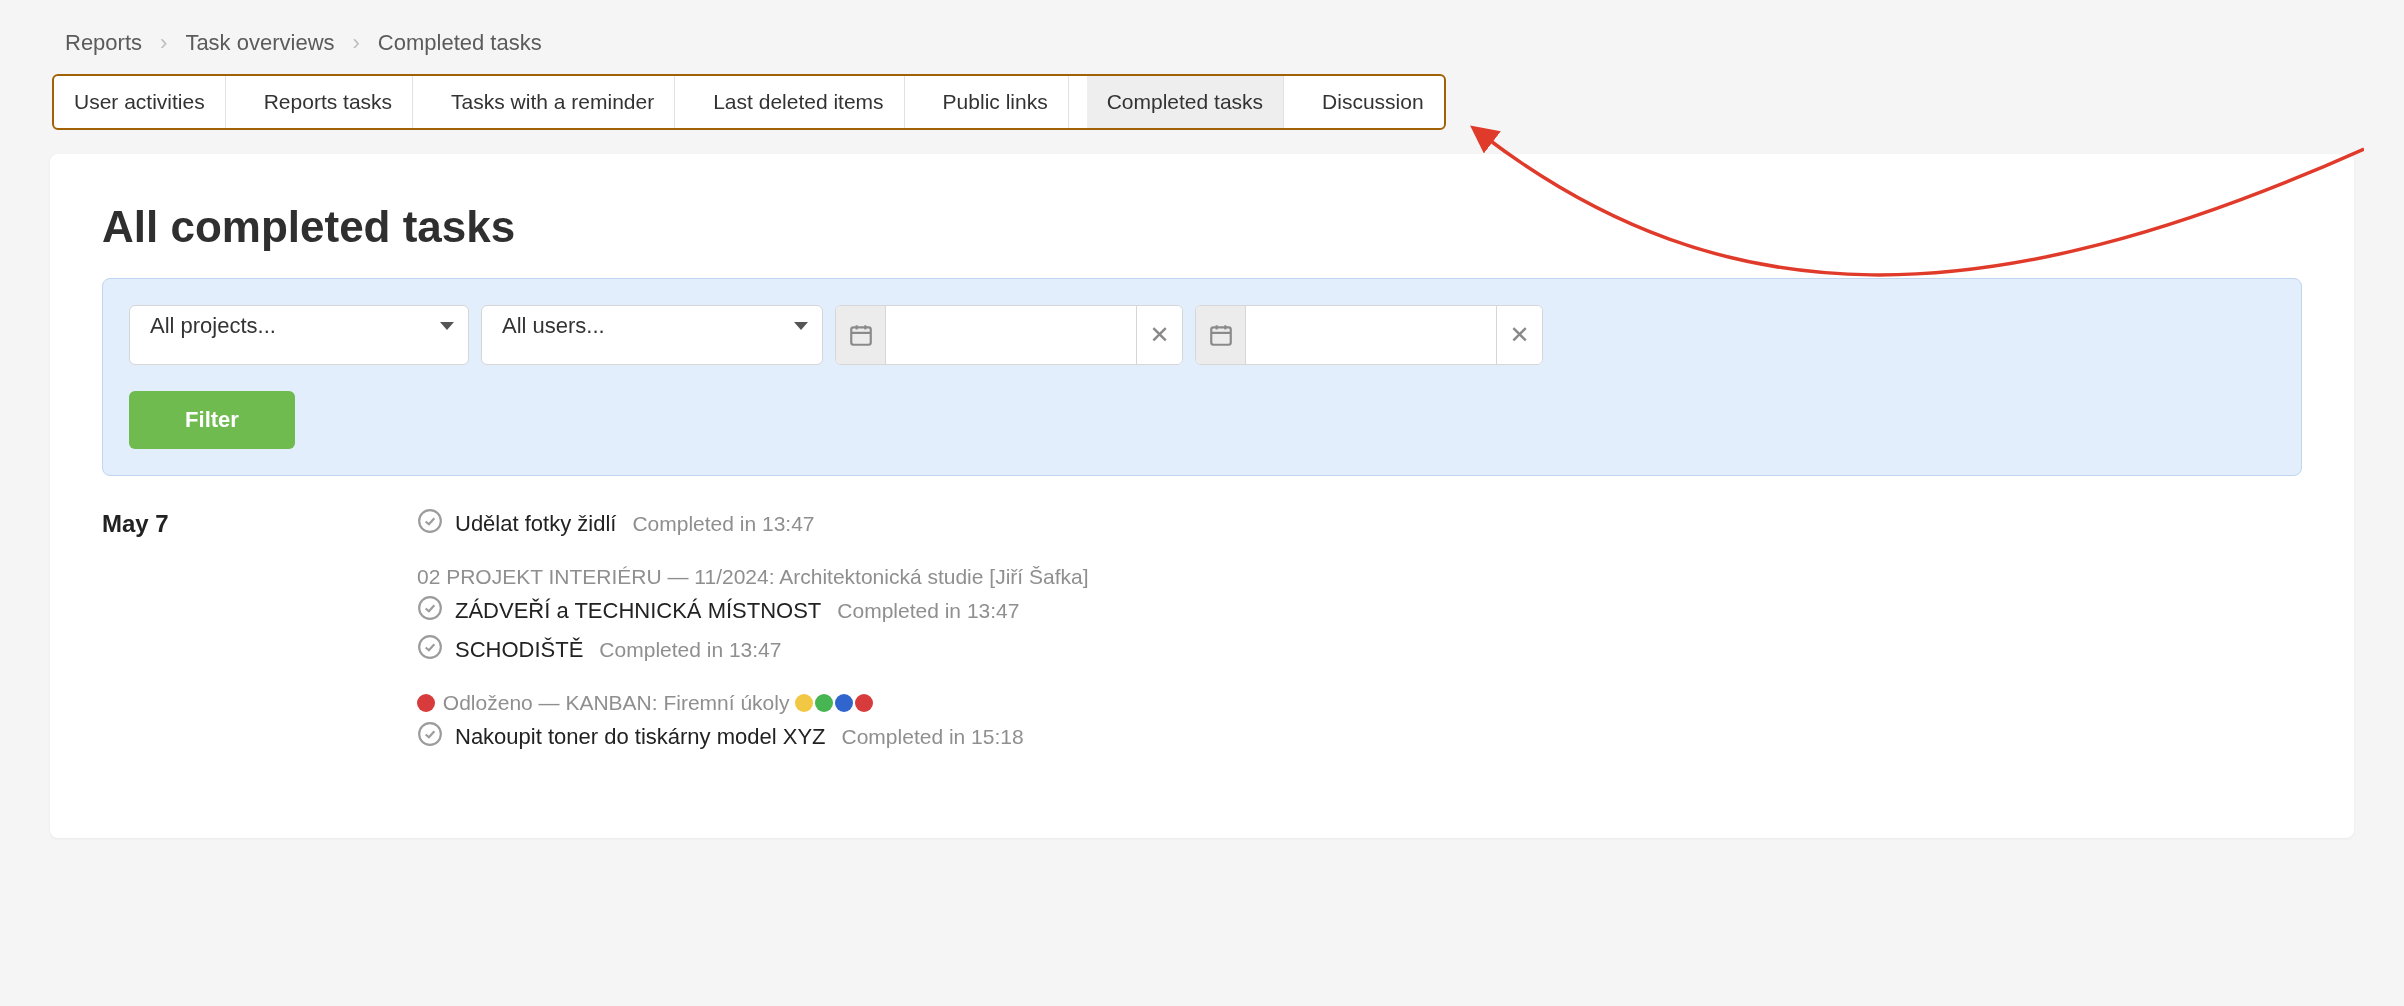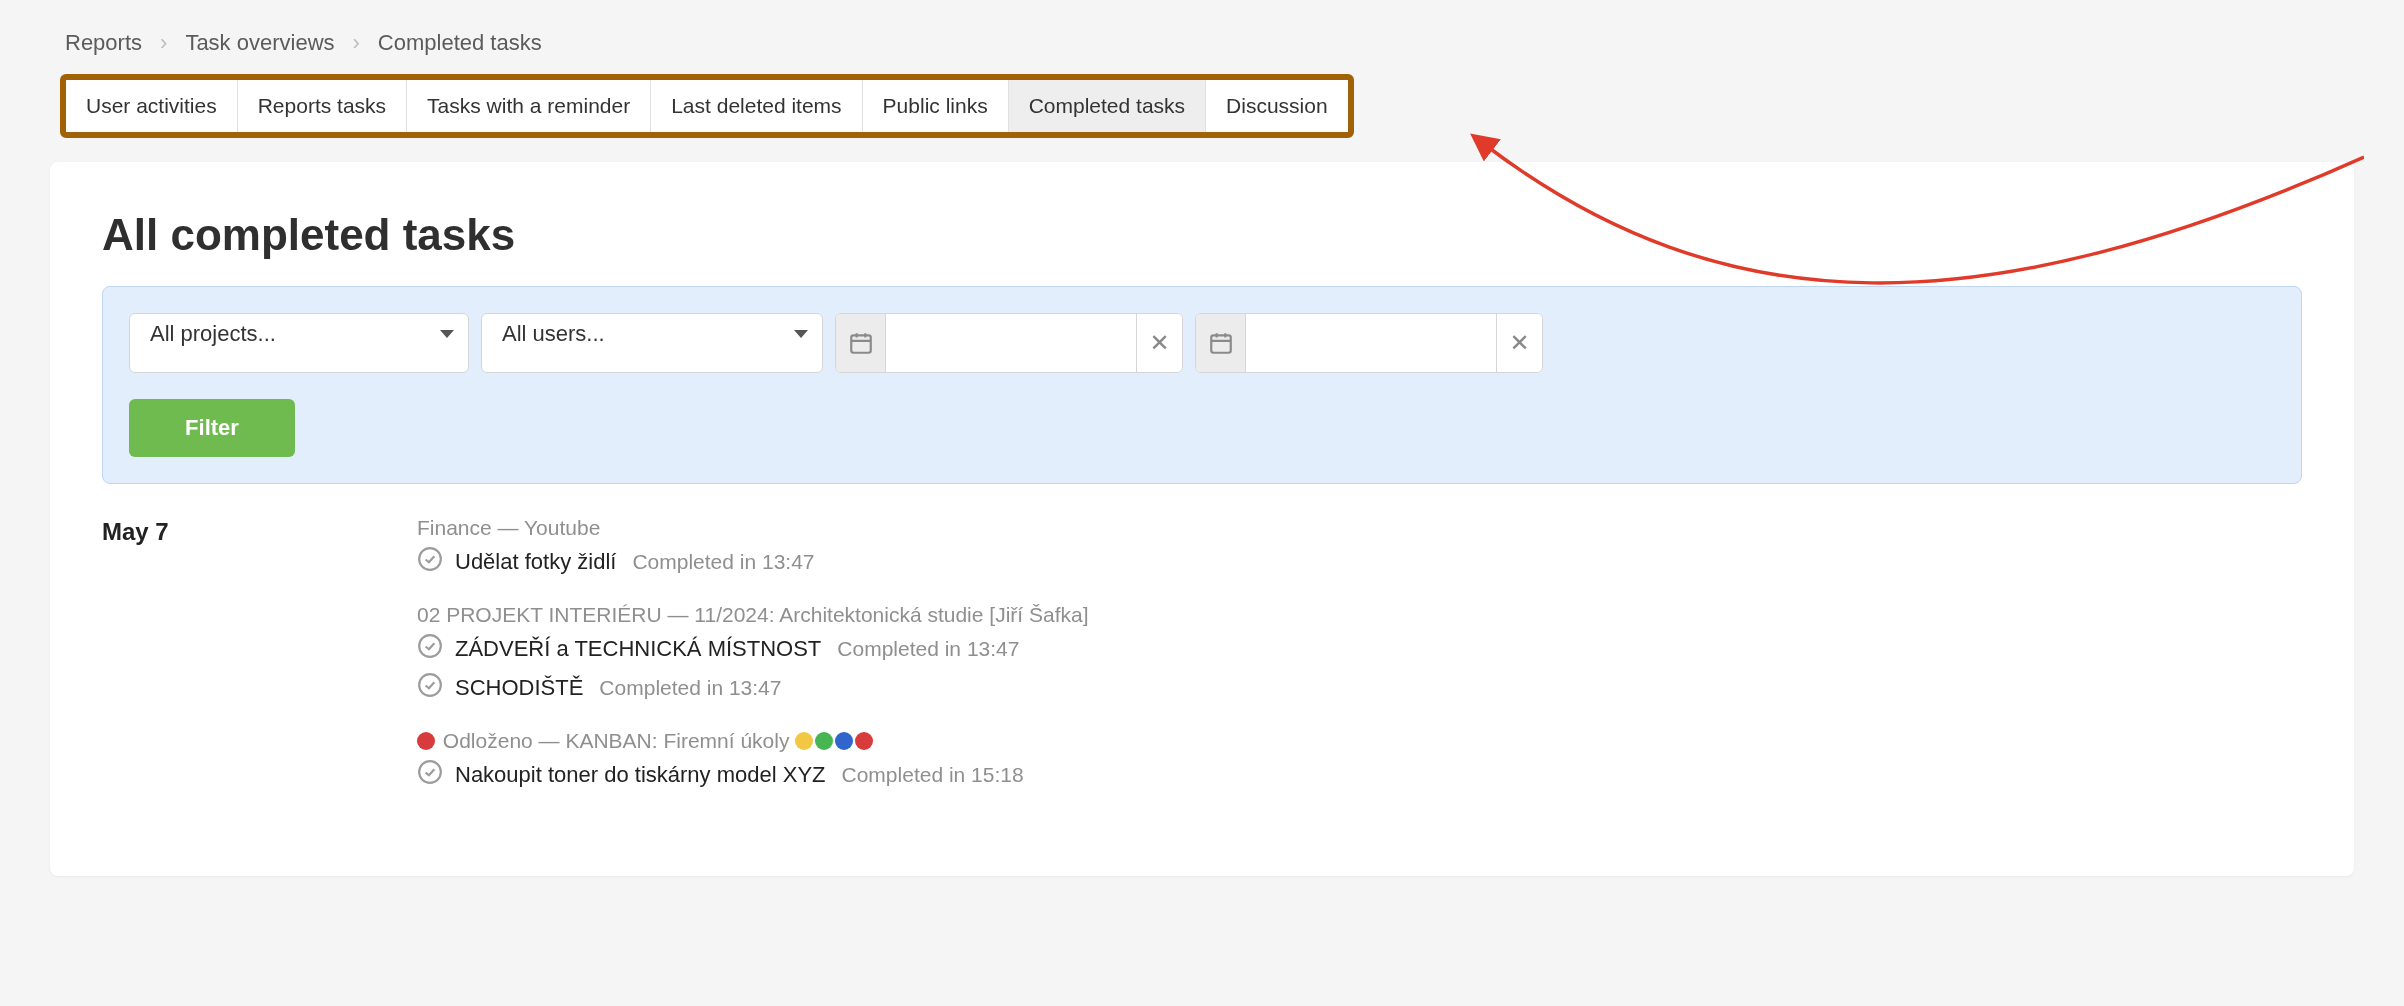--- a/index.html
+++ b/index.html
@@ -17,25 +17,26 @@
     align-items: center;
     gap: 18px;
     font-size: 22px;
     color: #5b5b5b;
     margin: 10px 0 18px 15px;
   }
   .breadcrumbs .crumb { cursor: pointer; }
   .breadcrumbs .sep { color: #bdbdbd; }
   .tabbar {
     display: inline-flex;
-    border: 6px solid #a16207;
+    border: 2px solid #a16207;
     border-radius: 6px;
     overflow: hidden;
     background: #fff;
-    margin-left: 10px;
+    margin-left: 2px;
+    gap: 18px;
   }
   .tabbar .tab {
     padding: 14px 20px;
     font-size: 21px;
     color: #333;
     border-right: 1px solid #e1e1e1;
     cursor: pointer;
     white-space: nowrap;
   }
   .tabbar .tab:last-child { border-right: none; }
@@ -218,21 +219,20 @@
         </div>
       </div>
       <button class="filterbtn">Filter</button>
     </div>
 
     <div class="results">
       <div class="datecol">May 7</div>
       <div class="entries">
 
         <div class="group">
-          <div class="ctx">Finance — Youtube</div>
           <div class="taskline">
             <span class="checkcircle">
               <svg class="check" viewBox="0 0 24 24">
                   <circle cx="12" cy="12" r="10" fill="none" stroke="#9c9c9c" stroke-width="2"></circle>
                   <path d="M8 12.5 L11 15 L16 9.5" fill="none" stroke="#9c9c9c" stroke-width="2"></path>
                 </svg>
             </span>
             <span class="taskname">Udělat fotky židlí</span>
             <span class="completed">Completed in 13:47</span>
           </div>

